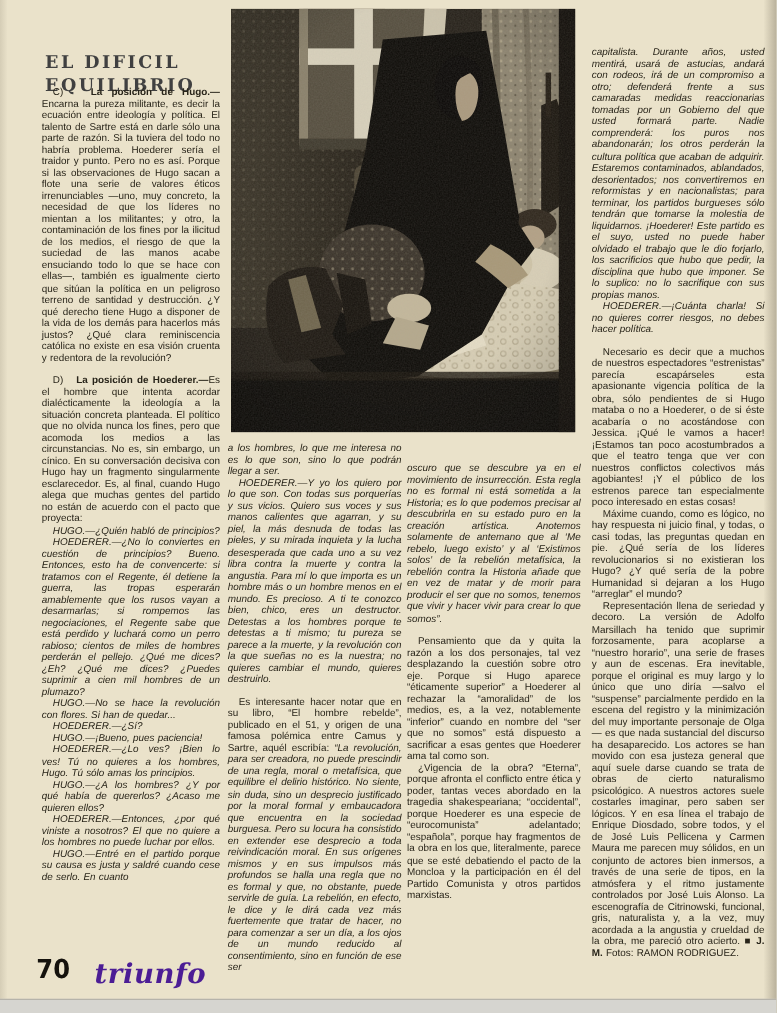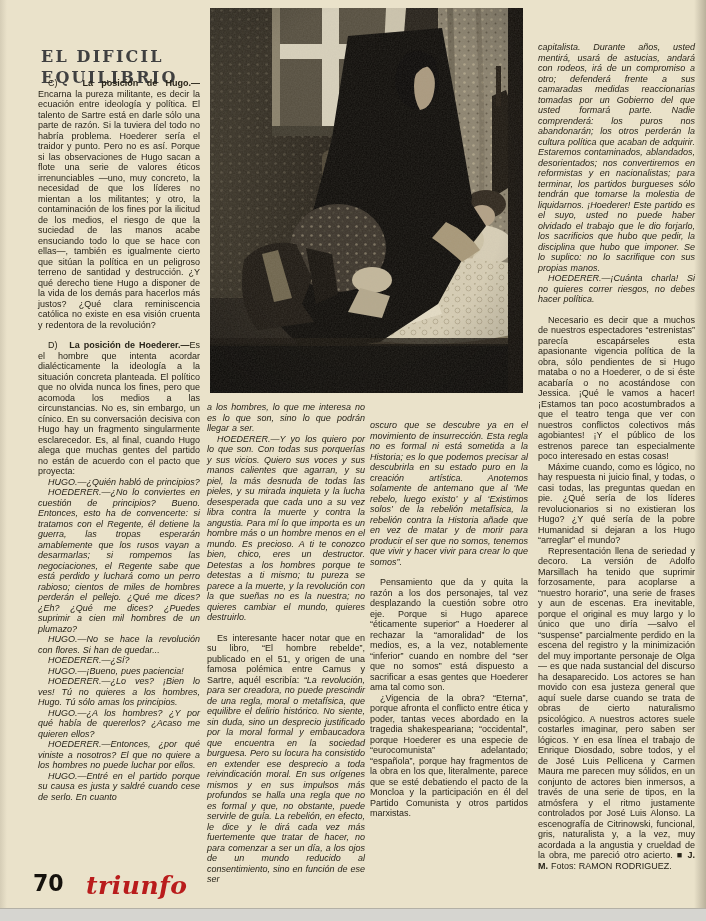--- a/index.html
+++ b/index.html
@@ -22,21 +22,21 @@
   .dlg{font-style:italic;}
   .ital{font-style:italic;}
   .pbold{font-weight:bold;}
   .pcredit{font-weight:bold;}
   
   .photo{position:absolute;left:210px;top:8px;width:313px;height:385px;display:block;}
   
   .pageno{position:absolute;left:33px;top:870px;font-family:"DejaVu Sans",sans-serif;
           font-weight:bold;font-size:22px;color:#15120d;transform:scaleY(1.08);}
   .maglogo{position:absolute;left:86px;top:871px;font-family:"DejaVu Serif",serif;
-           font-style:italic;font-weight:bold;font-size:25px;letter-spacing:0.5px;color:#b91c1c;}
+           font-style:italic;font-weight:bold;font-size:25px;letter-spacing:0.5px;color:#4c1d95;}
   
   .scan-bottom{position:absolute;left:0;bottom:0;width:706px;height:12px;
                background:#d6d5d0;border-top:1px solid #b3b0a6;}
   .scan-right{position:absolute;top:0;right:0;width:12px;height:921px;
               background:linear-gradient(to right,rgba(104,96,78,0),rgba(104,96,78,.38));}
   .scan-left{position:absolute;top:0;left:0;width:7px;height:921px;
              background:linear-gradient(to left,rgba(104,96,78,0),rgba(104,96,78,.16));}
 </style>
 </head>
 <body>

